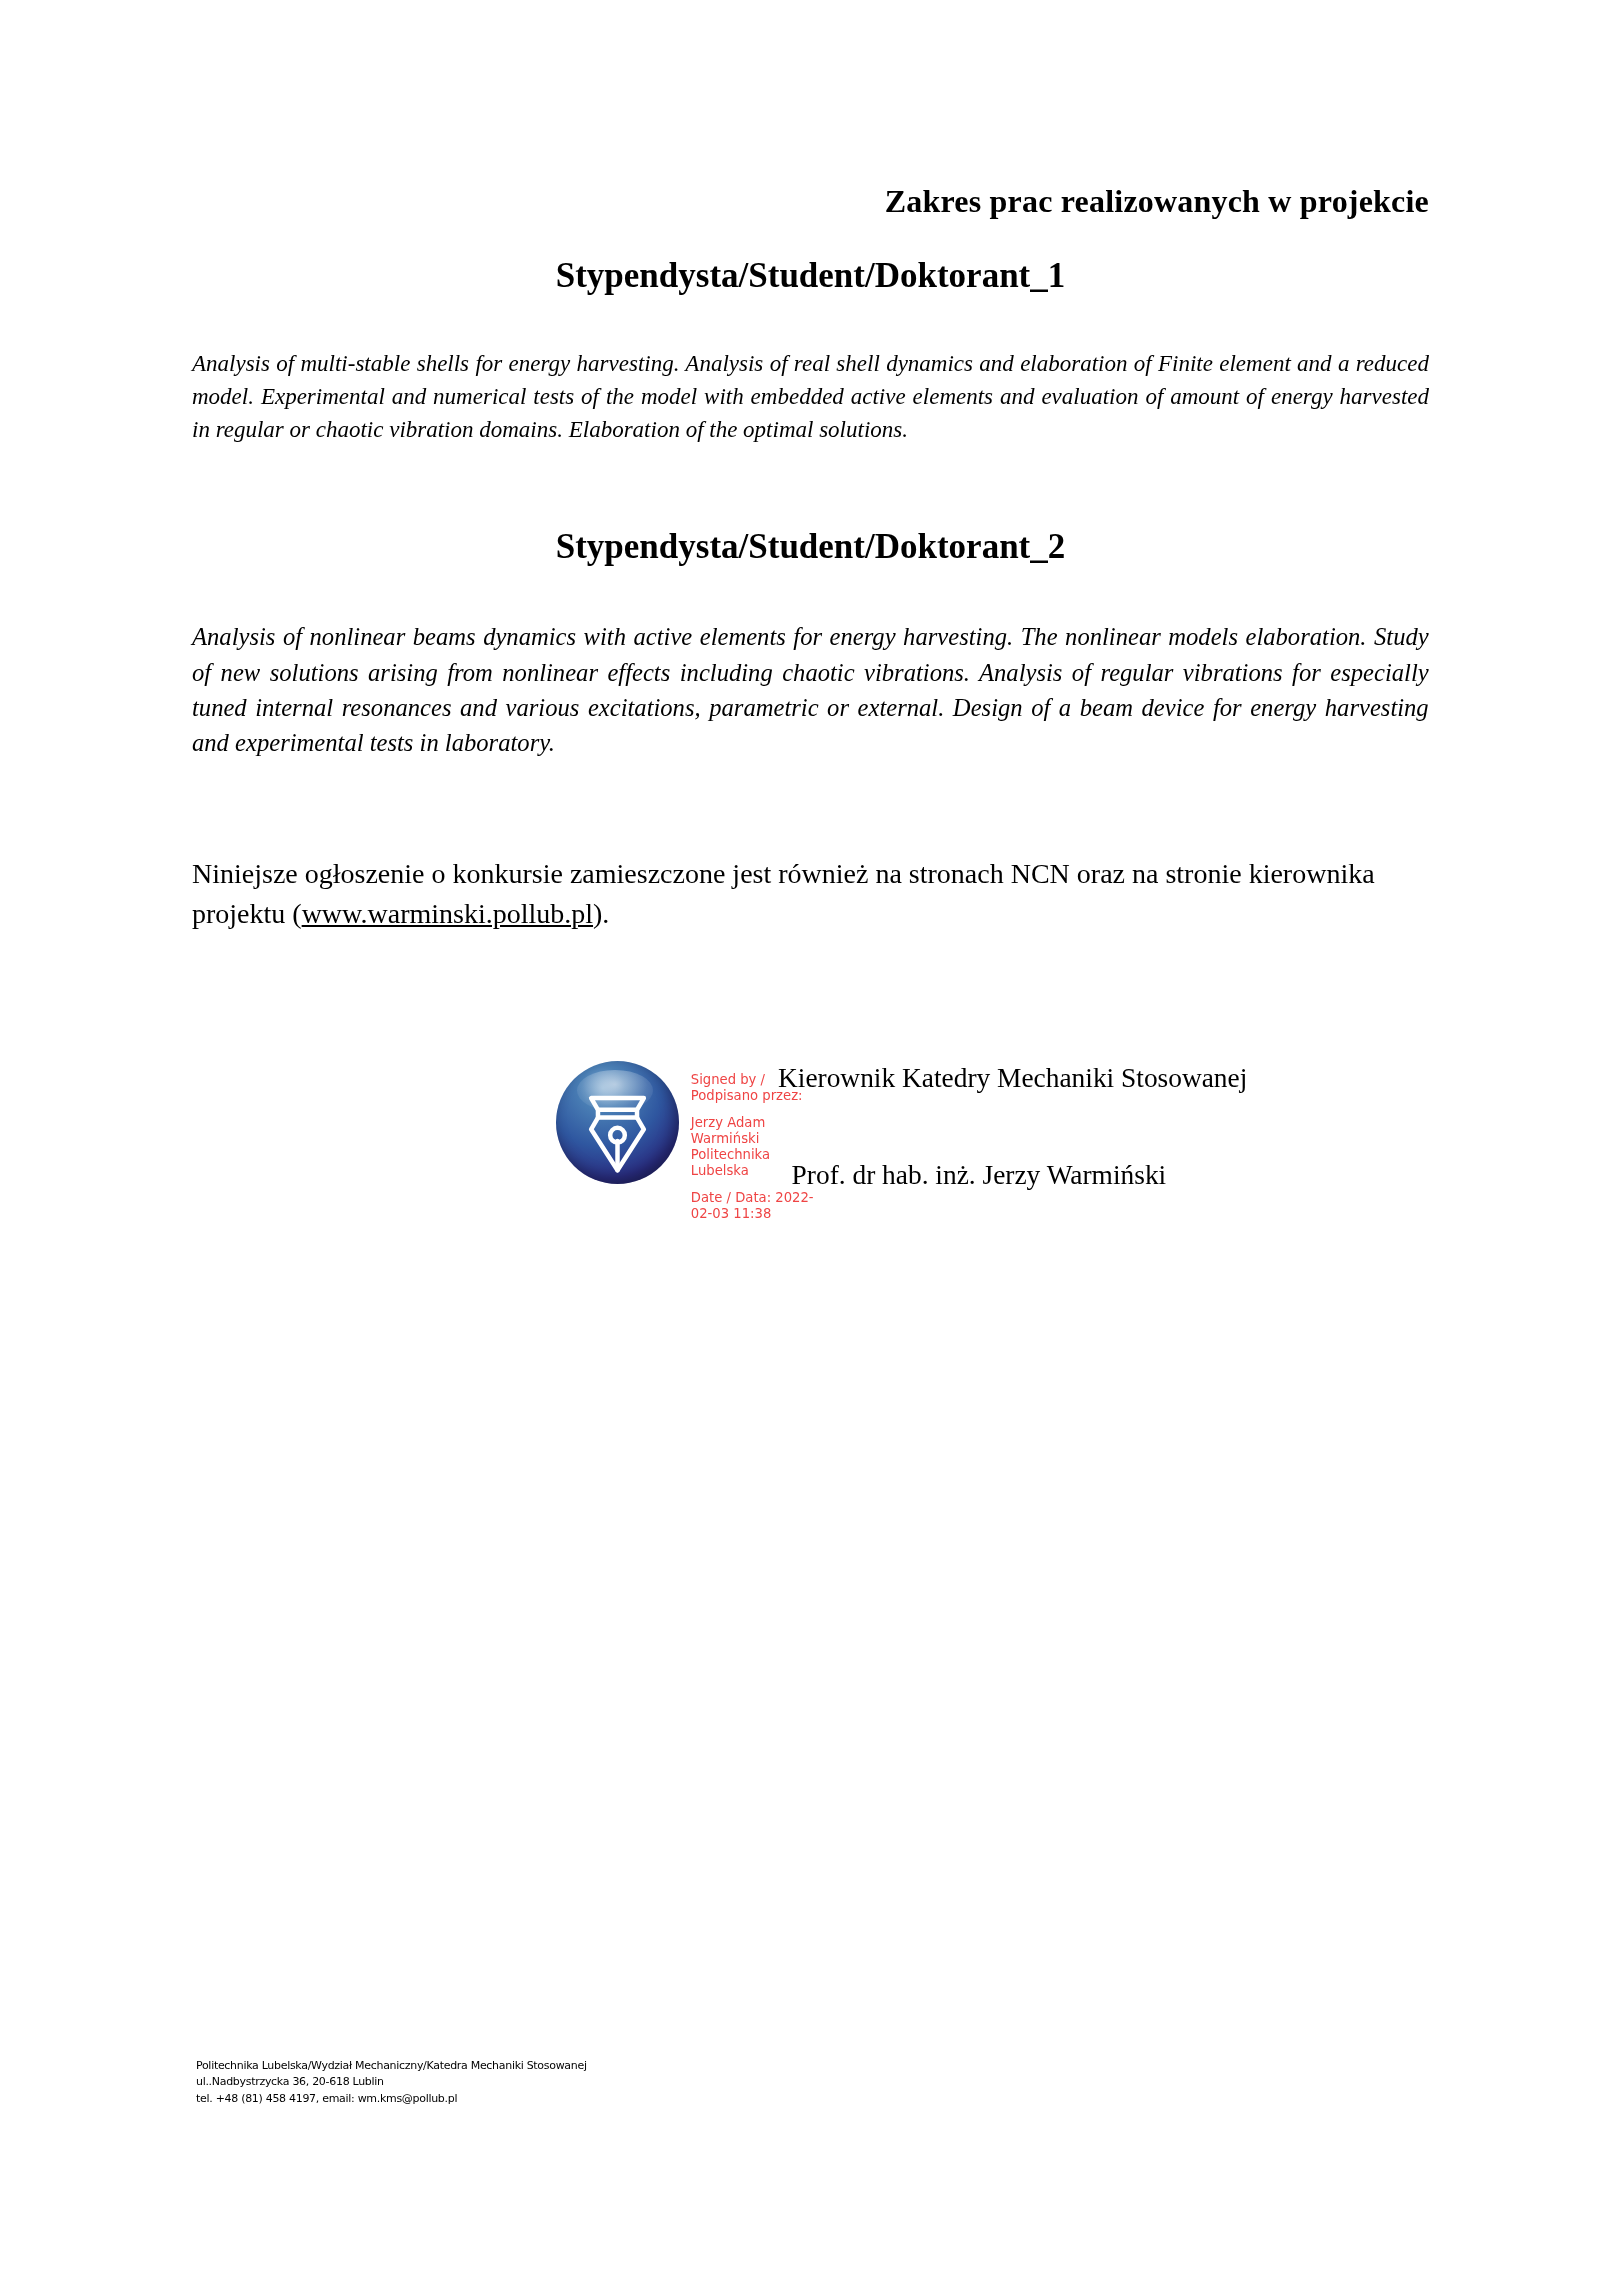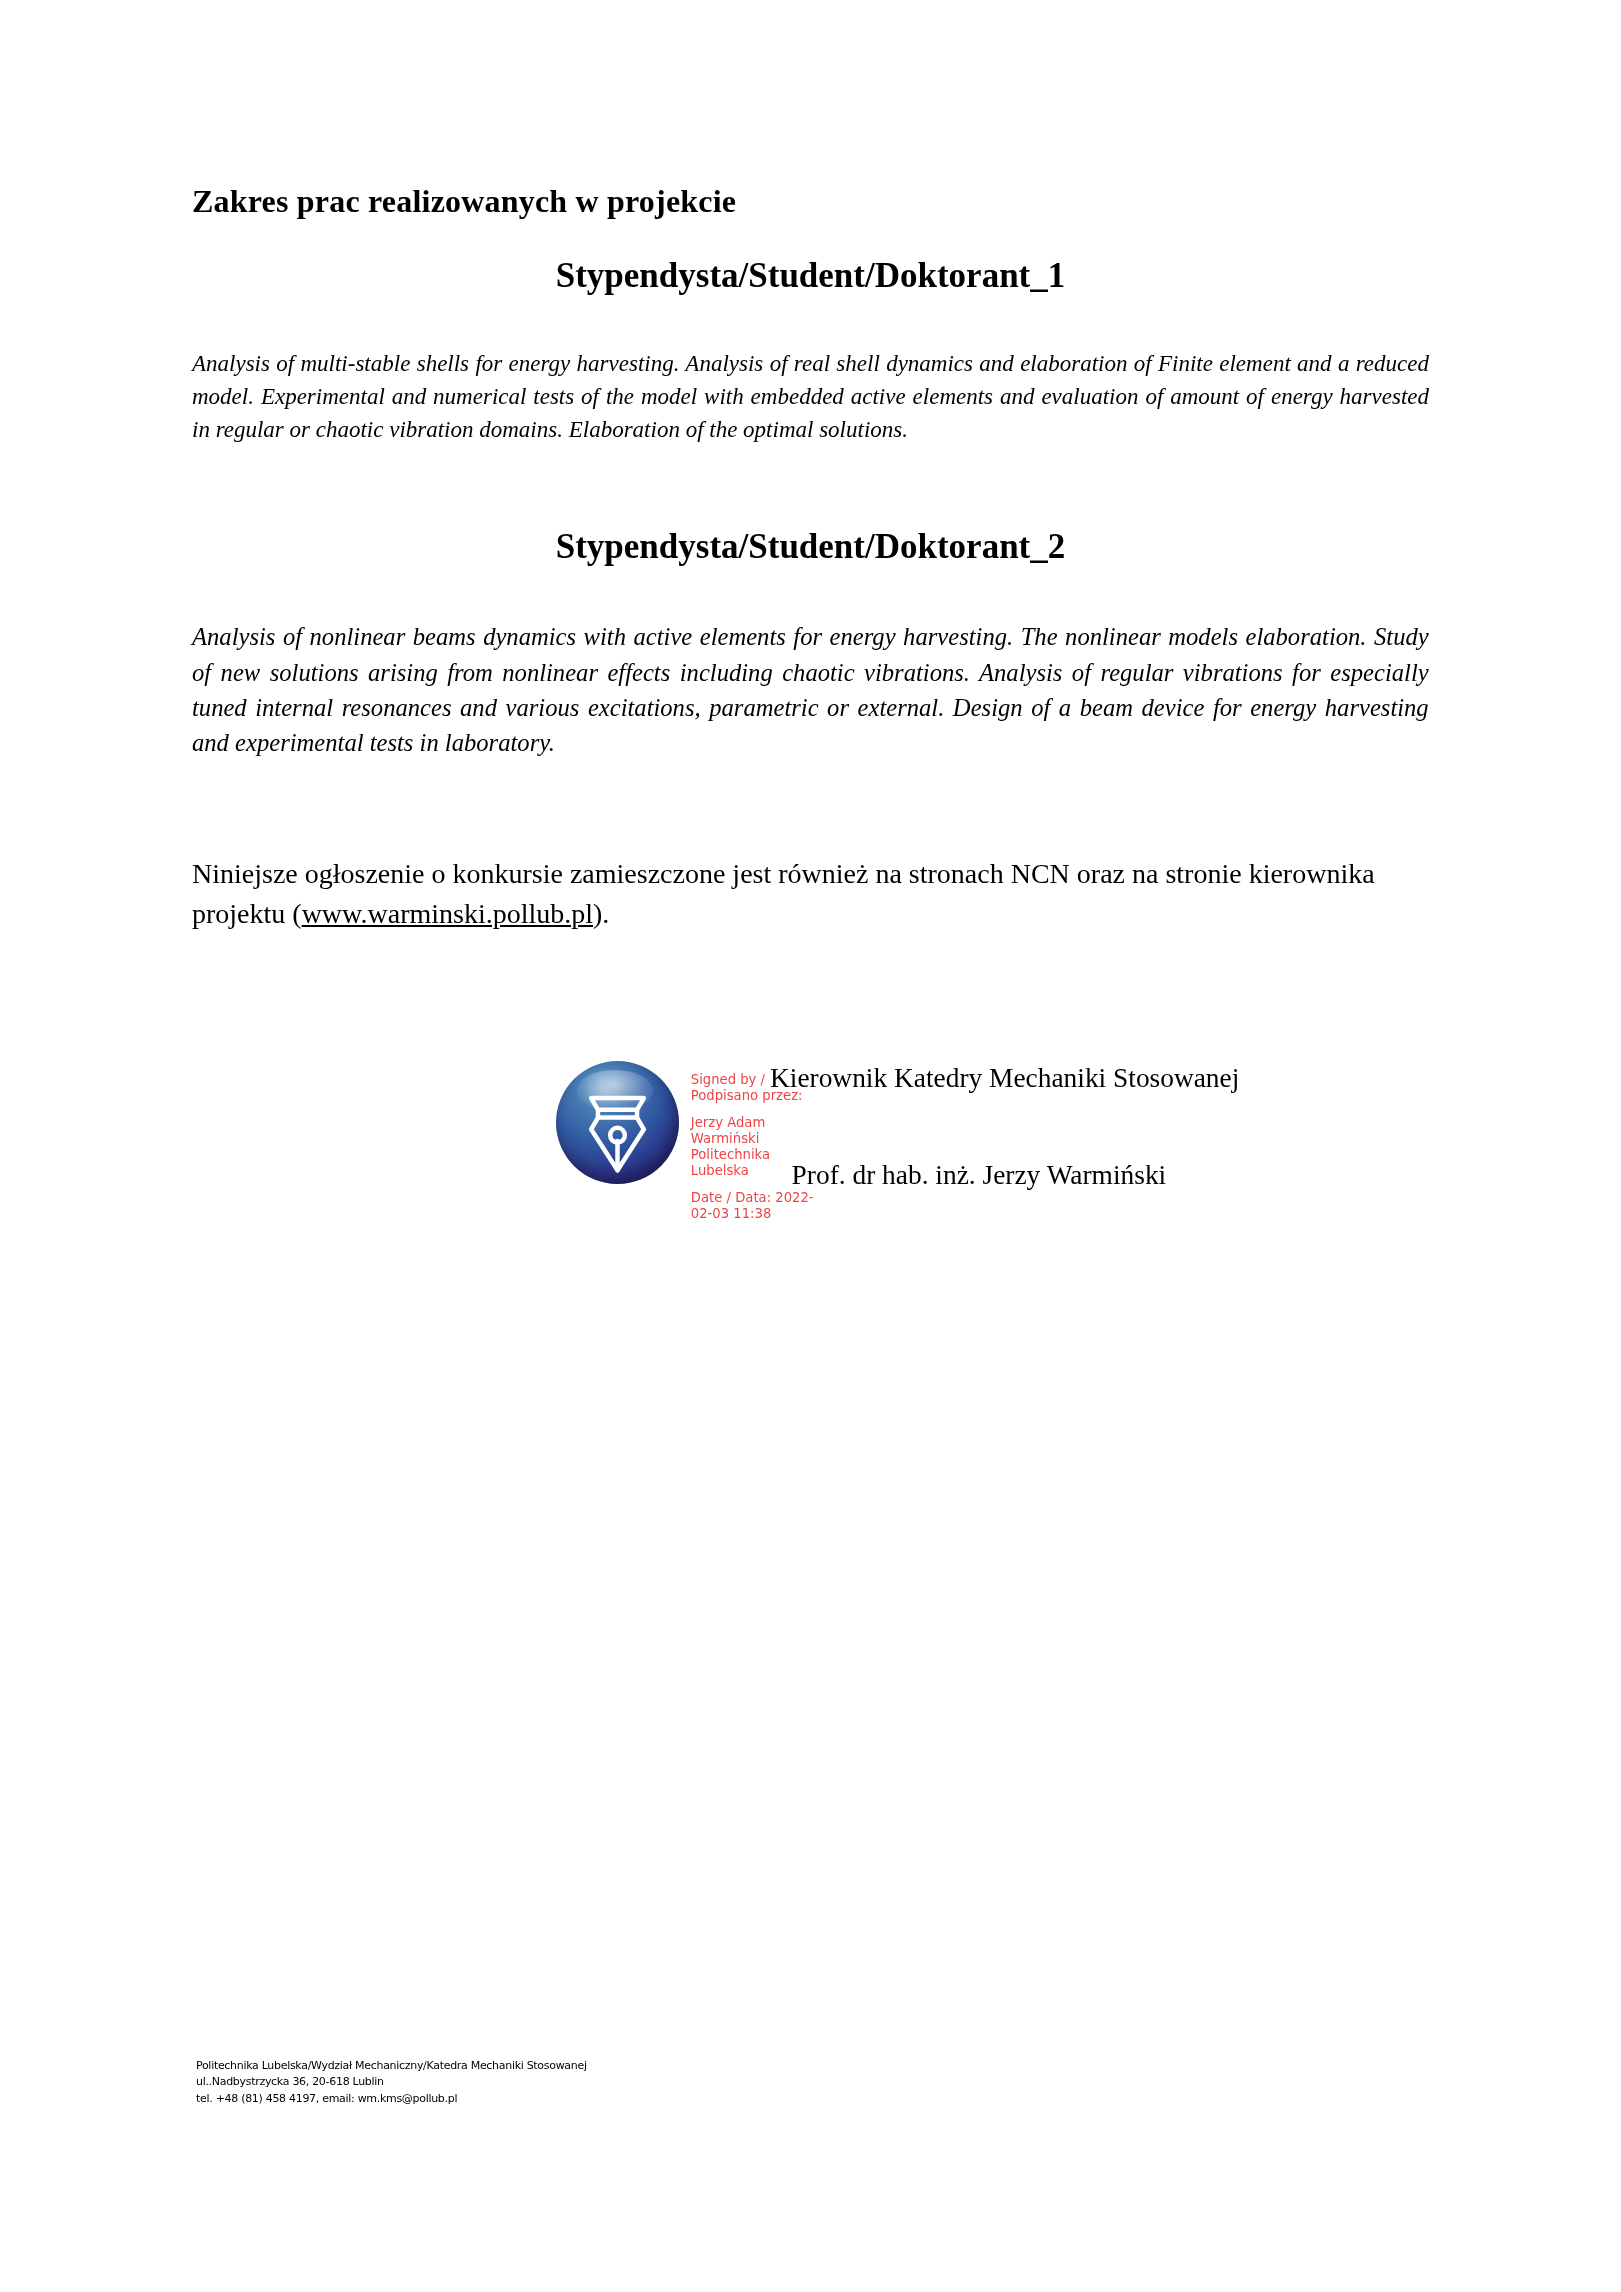--- a/index.html
+++ b/index.html
@@ -26,20 +26,21 @@
   }
 
   
   .doc-title {
     font-family: "Liberation Serif", serif;
     font-weight: bold;
     font-size: 32px;
     line-height: 1.2;
     letter-spacing: 0.2px;
     margin: 0 0 35px 0;
+    text-align: right;
   }
   .sub-heading {
     font-family: "Liberation Serif", serif;
     font-weight: bold;
     font-size: 35px;
     line-height: 1.2;
     margin: 0 0 0 0;
     text-align: center;
   }
 
@@ -131,21 +132,21 @@
   .sig-right {
     position: absolute;
     left: 578px;
     top: 0px;
     width: 647px;
   }
   .sig-role {
     font-family: "Liberation Serif", serif;
     font-size: 27.4px;
     line-height: 1.3;
-    margin: 0 0 61px 0;
+    margin: 0 0 61px 8px;
     white-space: nowrap;
   }
   .sig-name {
     font-family: "Liberation Serif", serif;
     font-size: 27.4px;
     line-height: 1.3;
     margin: 0 0 0 21.6px;
     white-space: nowrap;
   }
 

